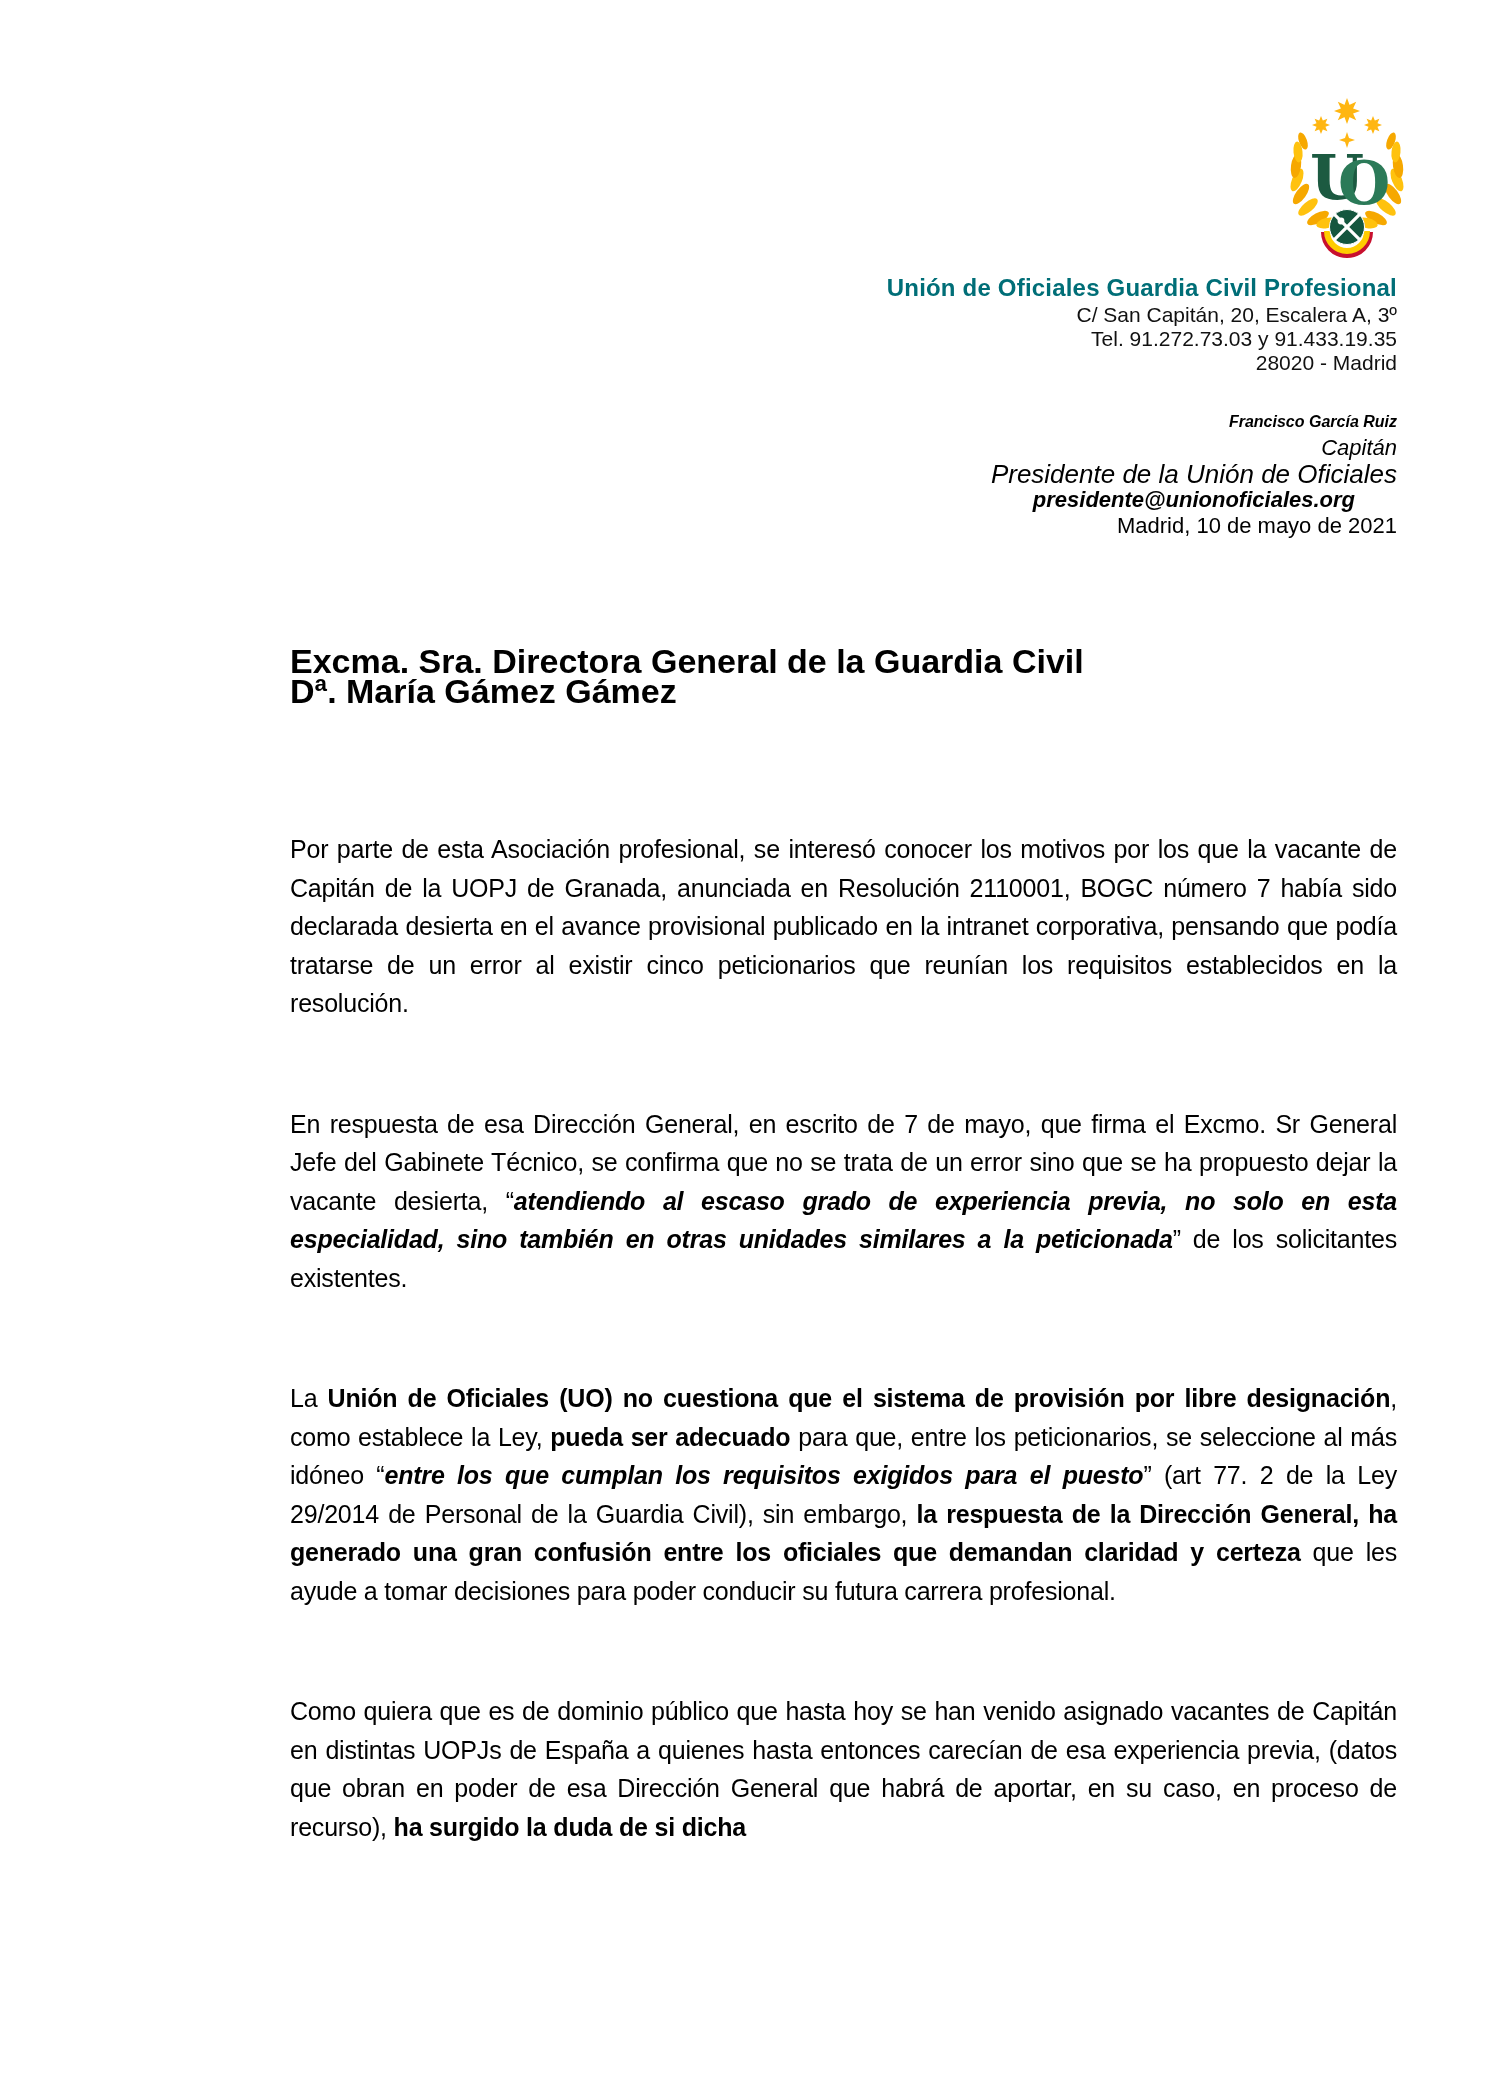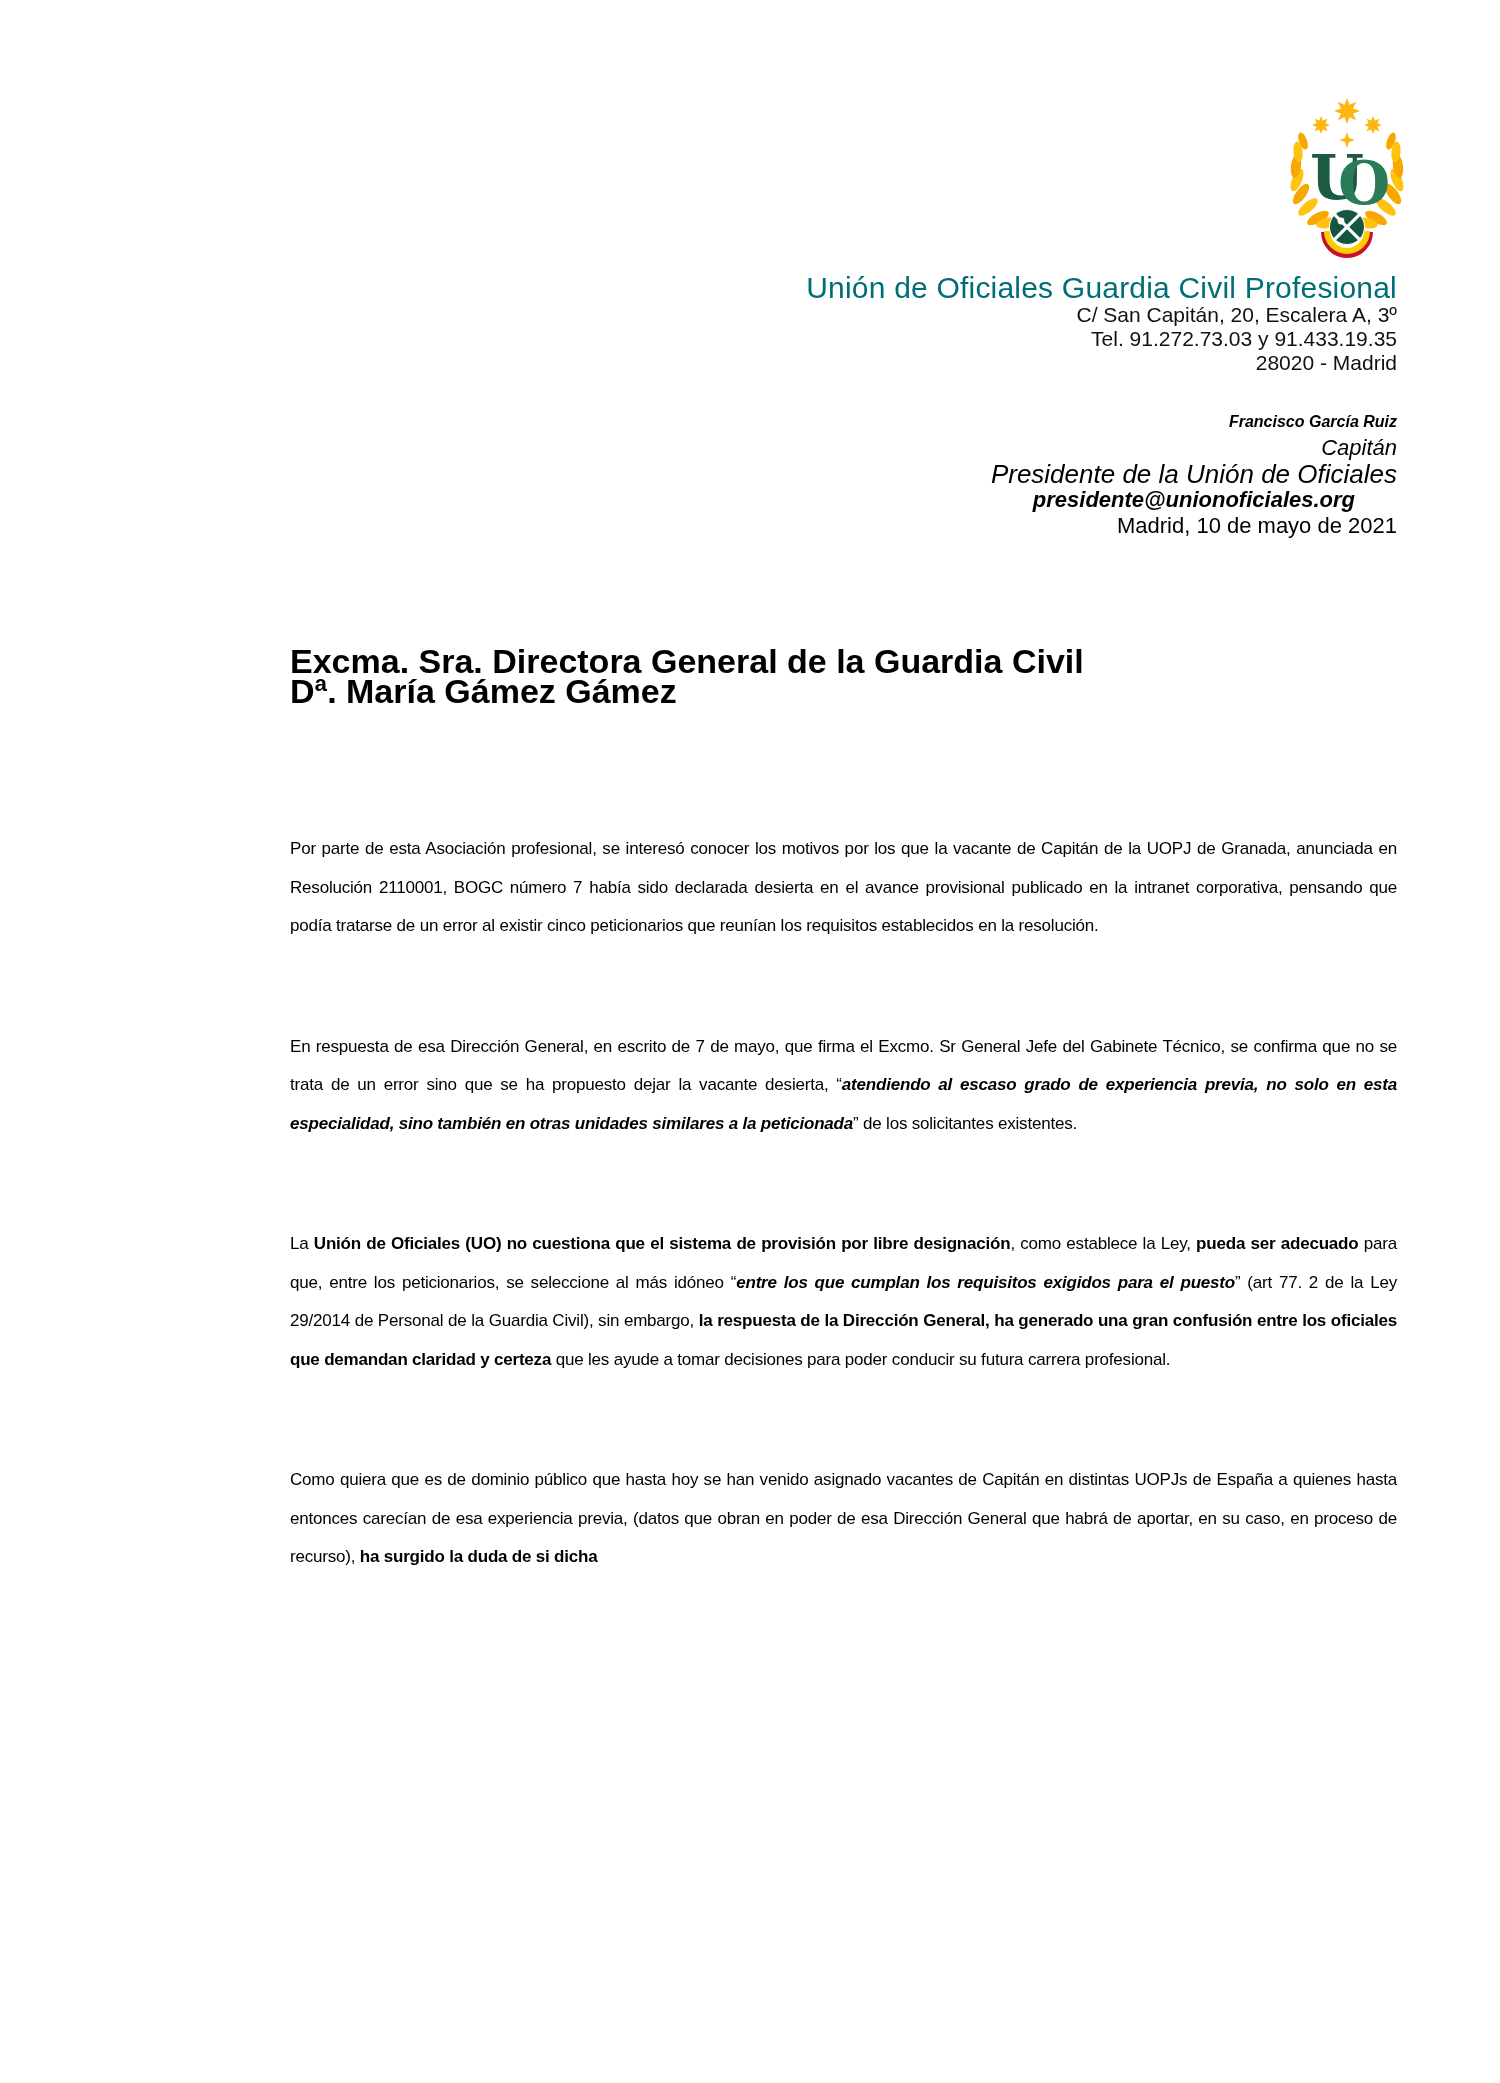--- a/index.html
+++ b/index.html
@@ -22,23 +22,23 @@
   }
   
   .org-block{
     position:absolute;
     top:274px;
     right:103px;
     text-align:right;
     white-space:nowrap;
   }
   .org-name{
-    font-size:30px;
+    font-size:24px;
     line-height:27px;
-    font-weight:normal;
+    font-weight:bold;
     color:#006E77;
     letter-spacing:0.2px;
     margin-bottom:2px;
   }
   .addr-line{
     font-size:21px;
     line-height:24px;
     color:#111111;
   }
   
@@ -67,21 +67,21 @@
   }
   
   .letter-body{
     position:absolute;
     top:830px;
     left:290px;
     width:1107px;
   }
   .para{
     margin:0 0 82px 0;
-    font-size:17px;
+    font-size:25px;
     line-height:38.5px;
     text-align:justify;
     letter-spacing:-0.2px;
     color:#000000;
   }
   .para:last-child{margin-bottom:0;}
   .b{font-weight:bold;}
   .i{font-style:italic;}
 </style>
 </head>

